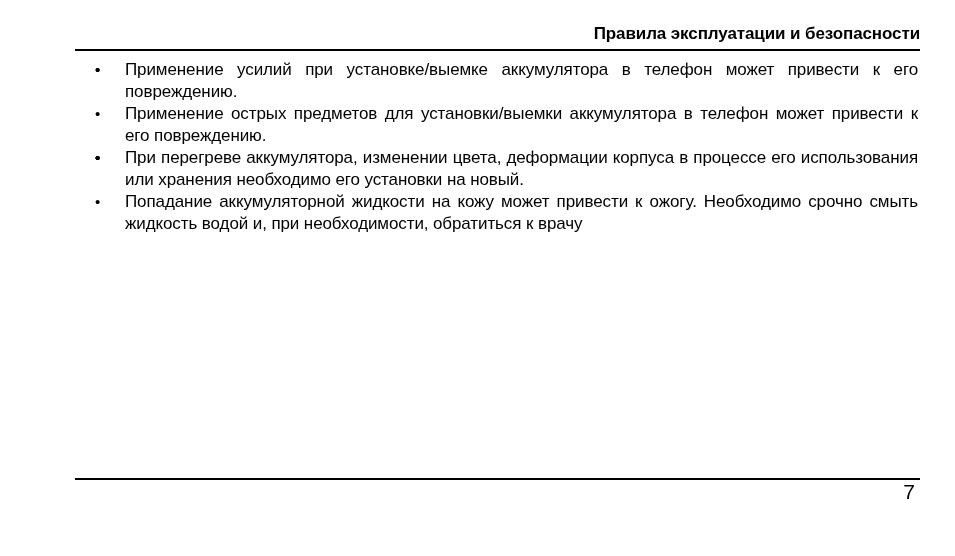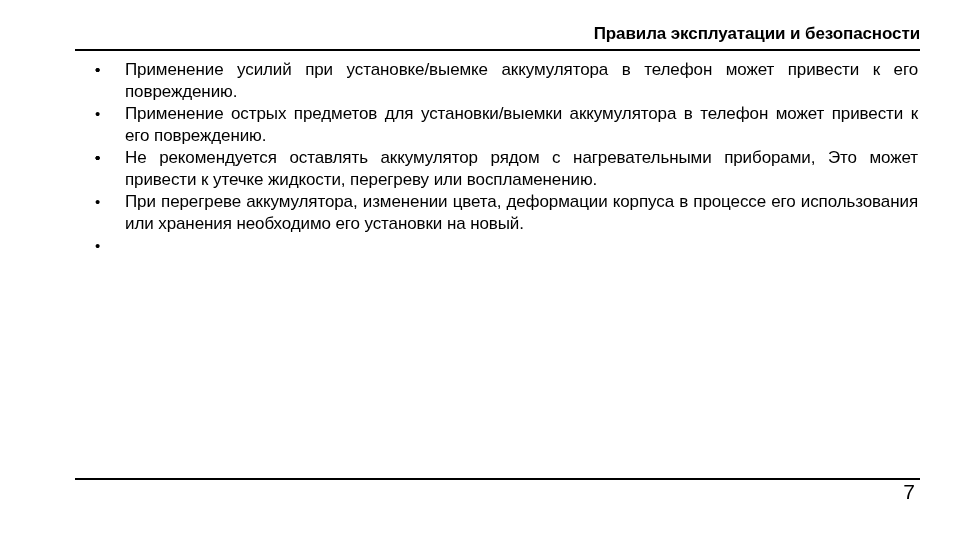--- a/index.html
+++ b/index.html
@@ -105,30 +105,30 @@
       <li>
         <span class="bullet">•</span>
       </li>
 
       <li>
         <span class="bullet">•</span>
       </li>
 
       <li>
         <span class="bullet">•</span>
-        <span>Не рекомендуется оставлять аккумулятор рядом с нагревательными приборами, Это может привести к утечке жидкости, перегреву или воспламенению.</span>
       </li>
 
       <li>
         <span class="bullet">•</span>
         <span>При перегреве аккумулятора, изменении цвета, деформации корпуса в процессе его использования или хранения необходимо его установки на новый.</span>
       </li>
 
       <li>
         <span class="bullet">•</span>
+        <span>Попадание аккумуляторной жидкости на кожу может привести к ожогу. Необходимо срочно смыть жидкость водой и, при необходимости, обратиться к врачу</span>
       </li>
     </ul>
 
   <div class="footer-rule"></div>
 
   <div class="page-number">7</div>
 
 </div>
 
 </body></html>

